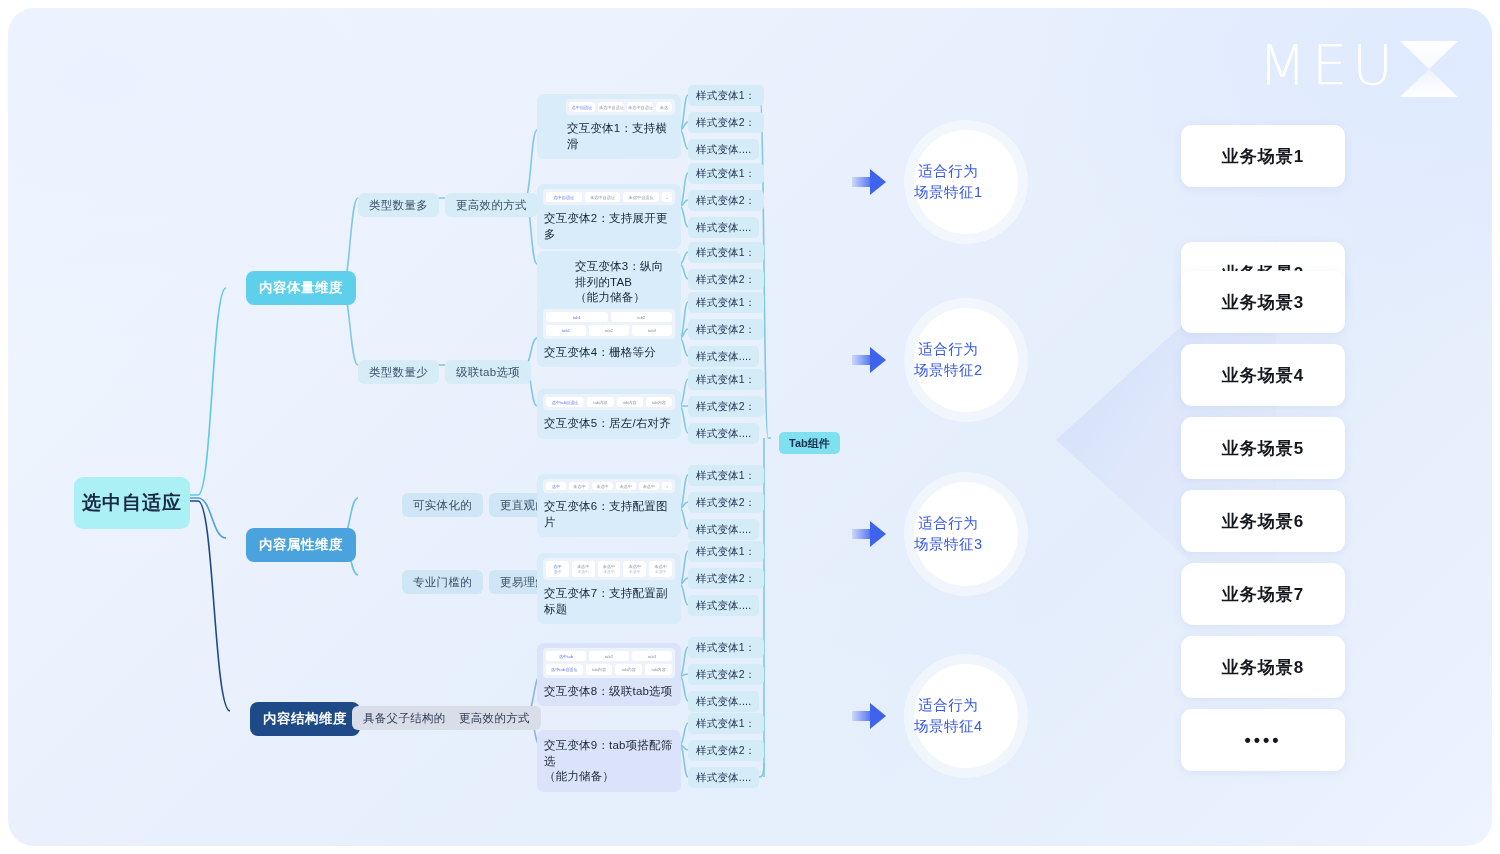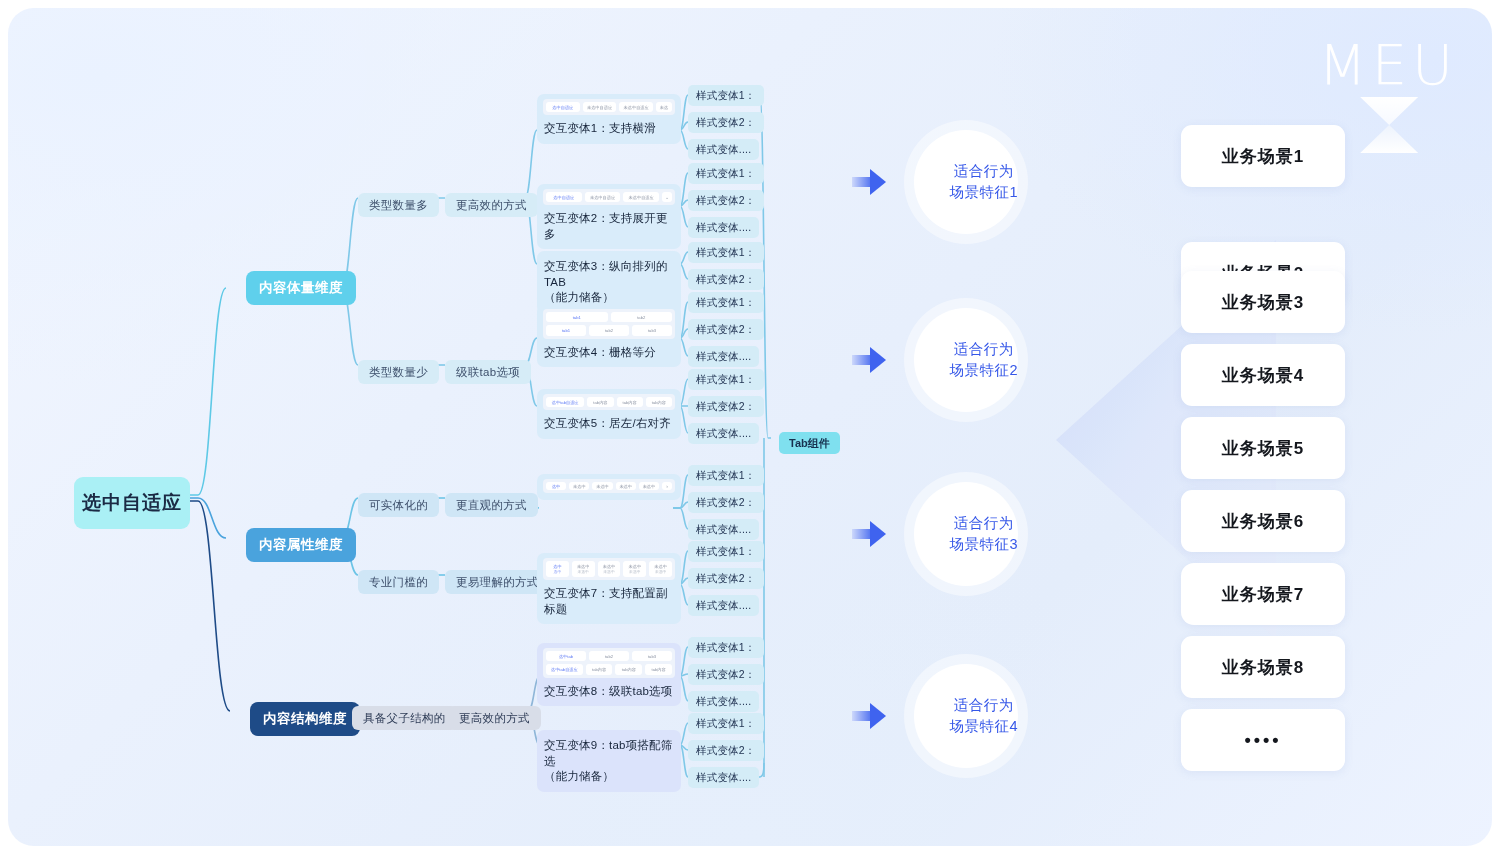--- a/index.html
+++ b/index.html
@@ -33,25 +33,24 @@
     width: 220px; height: 400px;
     background: linear-gradient(125deg, #c9d6f8 0%, #dde6fb 45%, #e9effc 100%);
     opacity: .85;
     clip-path: polygon(100% 0%, 100% 100%, 0% 50%);
     filter: blur(.2px);
   }
 
   
   #logo {
     position: absolute; right: 34px; top: 24px;
-    display: flex; align-items: center;
+    display: flex; align-items: flex-end;
     font-size: 56px; letter-spacing: 5px;
     color: #ffffff; font-weight: 300;
     font-family: "DejaVu Sans", sans-serif;
-    flex-direction: column;
   }
   #logo .x-glyph {
     position: relative; width: 58px; height: 56px; margin-left: 2px;
   }
   #logo .x-glyph span {
     position: absolute; inset: 0;
   }
   #logo .x-glyph .t {
     clip-path: polygon(0 0, 100% 0, 50% 50%);
     background: linear-gradient(180deg,#ffffff,#eef4ff);
@@ -80,21 +79,21 @@
   }
   .dim.cyan { background: #5fd0ec; }
   .dim.blue { background: #4aa3dd; }
   .dim.navy { background: #1e4b87; }
 
   .chip {
     height: 20px; border-radius: 6px; padding: 12px 11px;
     font-size: 11.5px; color: #3d4f6b; letter-spacing: .3px;
   }
   .chip.lt { background: #d6ecf7; }
-  .chip.lt2 { background: #cfe6f6; }
+  .chip.lt2 { background: #cfe6f6; margin-left: 44px; }
   .chip.gy { background: #d8dde8; color: #2f3d57; }
 
   
   .vcard {
     position: absolute; width: 144px; border-radius: 7px;
     background: #d9ecfa; padding: 0 0 5px 0; overflow: hidden;
   }
   .vcard.violet { background: #dbe3fb; }
   .vcard .vtitle {
     font-size: 11.5px; color: #16243a; line-height: 1.35;
@@ -136,21 +135,21 @@
 
   .tabcomp {
     position: absolute; left: 771px; top: 424px; height: 22px; padding: 0 10px;
     display: flex; align-items: center; border-radius: 5px;
     background: #7fe0ef; font-size: 11px; font-weight: 700; color: #17304f;
   }
 
   
   .circ {
     position: absolute; width: 104px; height: 104px; border-radius: 50%;
-    background: #ffffff; display: flex; align-items: center; justify-content: flex-end;
+    background: #ffffff; display: flex; align-items: center; justify-content: flex-start;
     text-align: center; font-size: 14.5px; line-height: 1.45; color: #3557e8;
     font-weight: 500; letter-spacing: .5px;
     box-shadow: 0 0 0 10px rgba(255,255,255,.45);
   }
   .arrow {
     position: absolute; width: 34px; height: 26px;
   }
   .arrow i {
     position: absolute; left: 0; top: 8px; width: 20px; height: 10px;
     background: linear-gradient(90deg,#cdd8fb,#4d6ff0);
@@ -272,42 +271,42 @@
     <div class="node chip lt2" style="left:350px; top:485px;">可实体化的</div>
     <div class="node chip lt2" style="left:350px; top:562px;">专业门槛的</div>
     <div class="node chip gy" style="left:344px; top:698px;">具备父子结构的</div>
 
     <div class="node chip lt" style="left:437px; top:185px;">更高效的方式</div>
     <div class="node chip lt" style="left:437px; top:352px;">级联tab选项</div>
     <div class="node chip lt2" style="left:437px; top:485px;">更直观的方式</div>
     <div class="node chip lt2" style="left:437px; top:562px;">更易理解的方式</div>
     <div class="node chip gy" style="left:440px; top:698px;">更高效的方式</div>
 
-    <div class="vcard" style="left:529px; top:86px;">
+    <div class="vcard" style="left:529px; top:86px;padding-left:23px;">
       <div class="vprev">
         <div class="pill sel">选中自适应</div>
         <div class="pill">未选中自适应</div>
         <div class="pill">未选中自适应</div>
         <div class="pill" style="flex:0 0 16px;">未选</div>
       </div>
       <div class="vtitle">交互变体1：支持横滑</div>
     </div>
 
     <div class="vcard" style="left:529px; top:176px;">
       <div class="vprev">
         <div class="pill sel">选中自适应</div>
         <div class="pill">未选中自适应</div>
         <div class="pill">未选中自适应</div>
         <div class="caret">⌄</div>
       </div>
       <div class="vtitle">交互变体2：支持展开更多</div>
     </div>
 
     <div class="vcard" style="left:529px; top:243px; padding-top:4px;">
-      <div class="vtitle" style="white-space:pre-line;">交互变体3：纵向排列的TAB
+      <div class="vtitle" style="white-space:pre-line;margin-left:31px;">交互变体3：纵向排列的TAB
 （能力储备）</div>
     </div>
 
     <div class="vcard" style="left:529px; top:296px;">
       <div class="vprev col">
         <div class="row">
           <div class="pill sel">tab1</div>
           <div class="pill">tab2</div>
         </div>
         <div class="row">
@@ -331,20 +330,21 @@
 
     <div class="vcard" style="left:529px; top:466px;">
       <div class="vprev">
         <div class="pill img sel"><span class="chk"></span><span>选中</span></div>
         <div class="pill img"><span class="chk"></span><span>未选中</span></div>
         <div class="pill img"><span class="chk"></span><span>未选中</span></div>
         <div class="pill img"><span class="chk"></span><span>未选中</span></div>
         <div class="pill img"><span class="chk"></span><span>未选中</span></div>
         <div class="caret">›</div>
       </div>
+      <div class="vtitle">交互变体6：支持配置图片</div>
     </div>
 
     <div class="vcard" style="left:529px; top:545px;">
       <div class="vprev">
         <div class="pill sub sel">
             <span>选中</span>
             <span class="s2">选中</span>
           </div>
         <div class="pill sub">
             <span>未选中</span>

